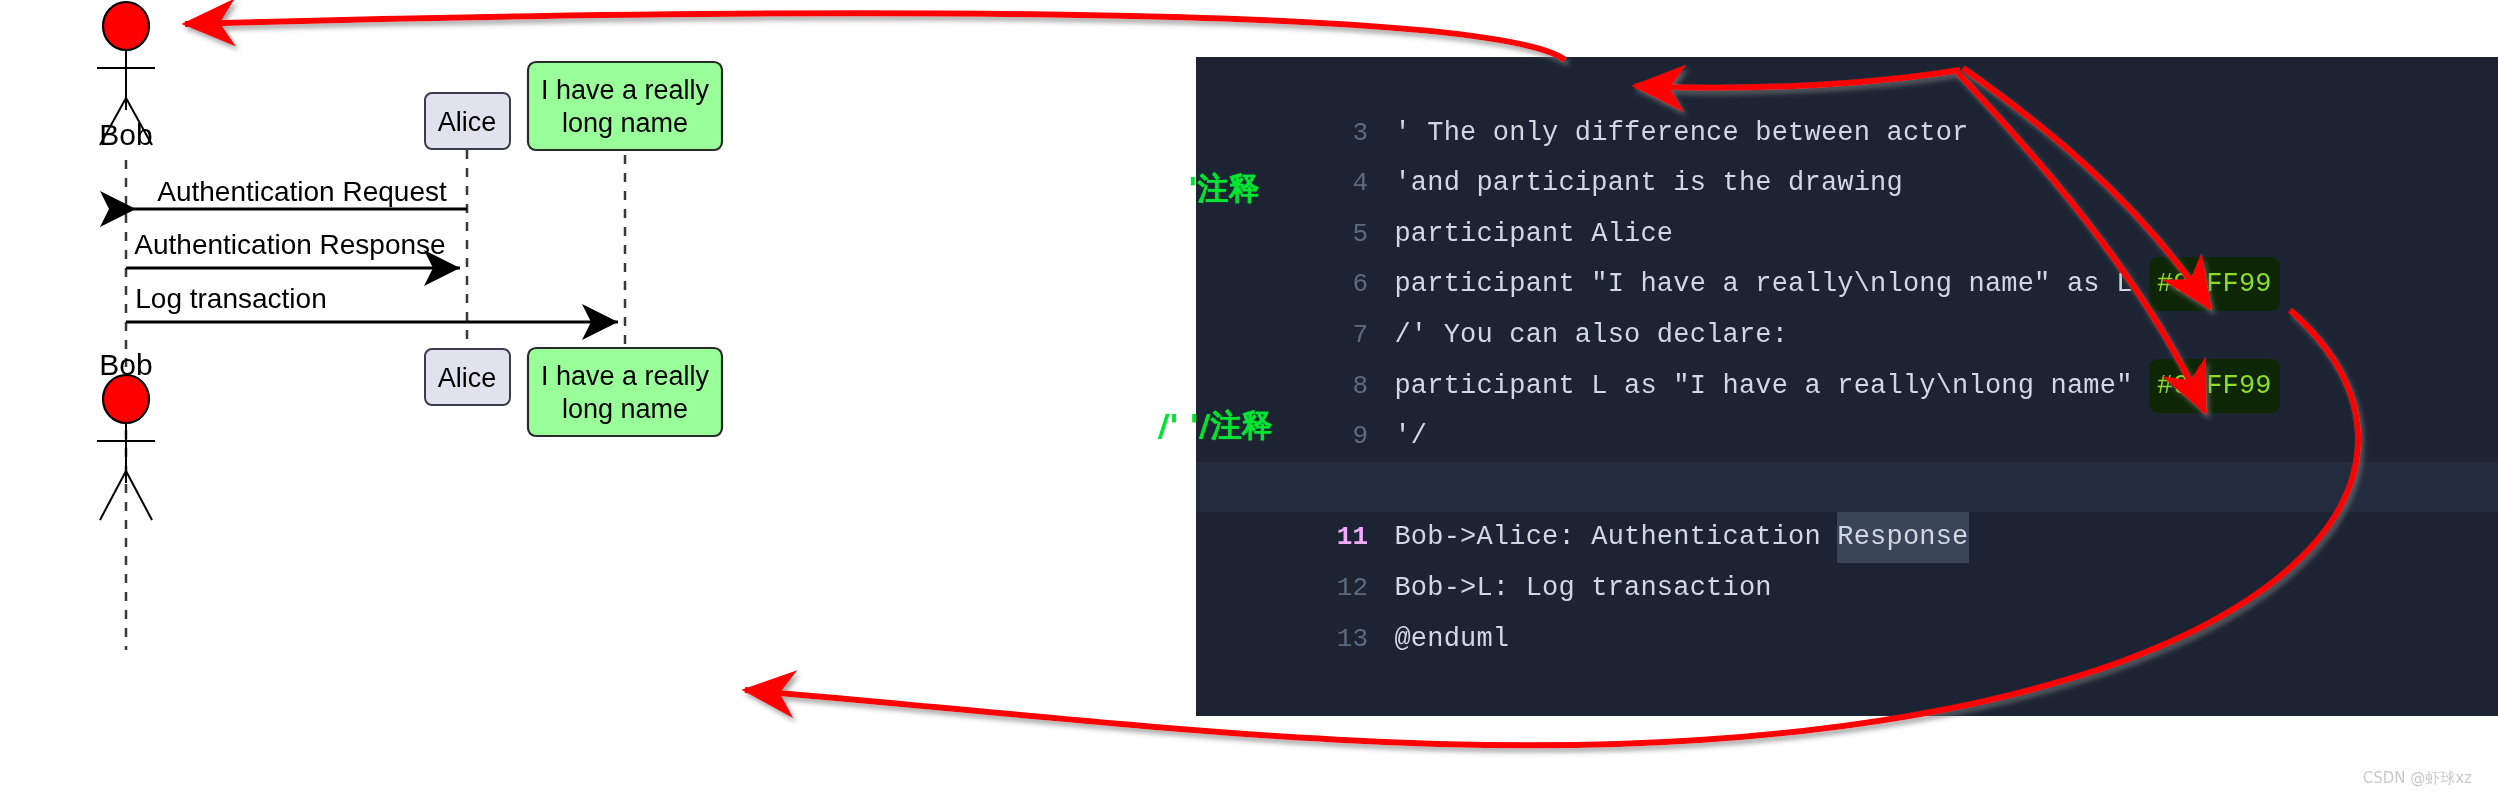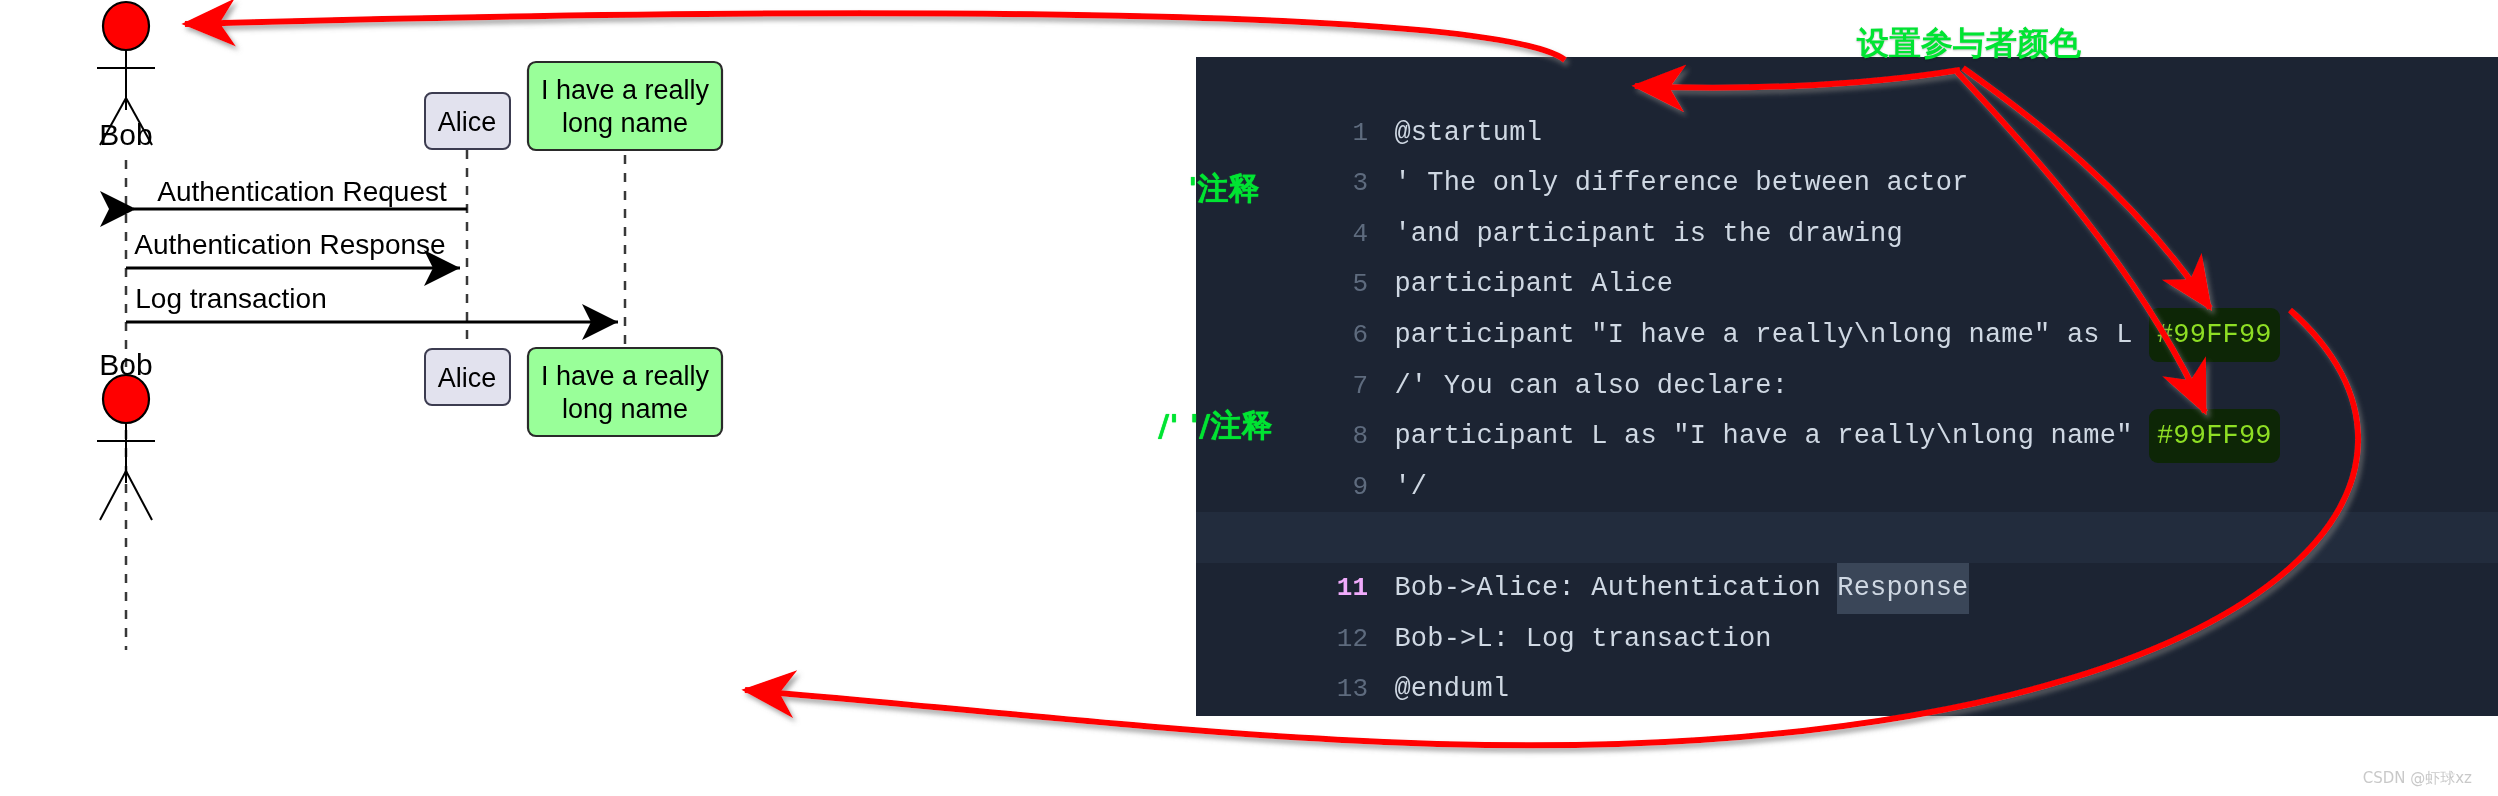--- a/index.html
+++ b/index.html
@@ -131,23 +131,20 @@
 
       <g>
         <text class="uml-label" x="231" y="308" text-anchor="middle" font-size="28">Log transaction</text>
       </g>
       <line x1="126" y1="322" x2="618" y2="322" stroke="#000" stroke-width="3" marker-end="url(#mk-right)"></line>
     </svg>
   </div>
 
   <div id="code-panel">
 
-    <div class="code-line">
-      <span class="ln">1</span><span class="code-txt">@startuml</span>
-    </div>
 
 
     <div class="code-line">
       <span class="ln">3</span><span class="code-txt">' The only difference between actor</span>
     </div>
 
     <div class="code-line">
       <span class="ln">4</span><span class="code-txt">'and participant is the drawing</span>
     </div>
 
@@ -181,21 +178,20 @@
 
     <div class="code-line">
       <span class="ln">12</span><span class="code-txt">Bob-&gt;L: Log transaction</span>
     </div>
 
     <div class="code-line">
       <span class="ln">13</span><span class="code-txt">@enduml</span>
     </div>
   </div>
 
-  <div id="note-title">设置参与者颜色</div>
 
   <div class="cn-note" style="left:1188px;top:168px;">'注释</div>
 
   <div class="cn-note" style="left:1158px;top:405px;">/' '/注释</div>
 
   <svg id="annot-svg" viewBox="0 0 2498 796">
     <defs>
       <marker id="ar" markerWidth="10" markerHeight="10" refX="8.4" refY="4" orient="auto" markerUnits="strokeWidth">
         <path d="M0,0 L9,4 L0,8 L2.6,4 Z" fill="#FF0000"></path>
       </marker>

